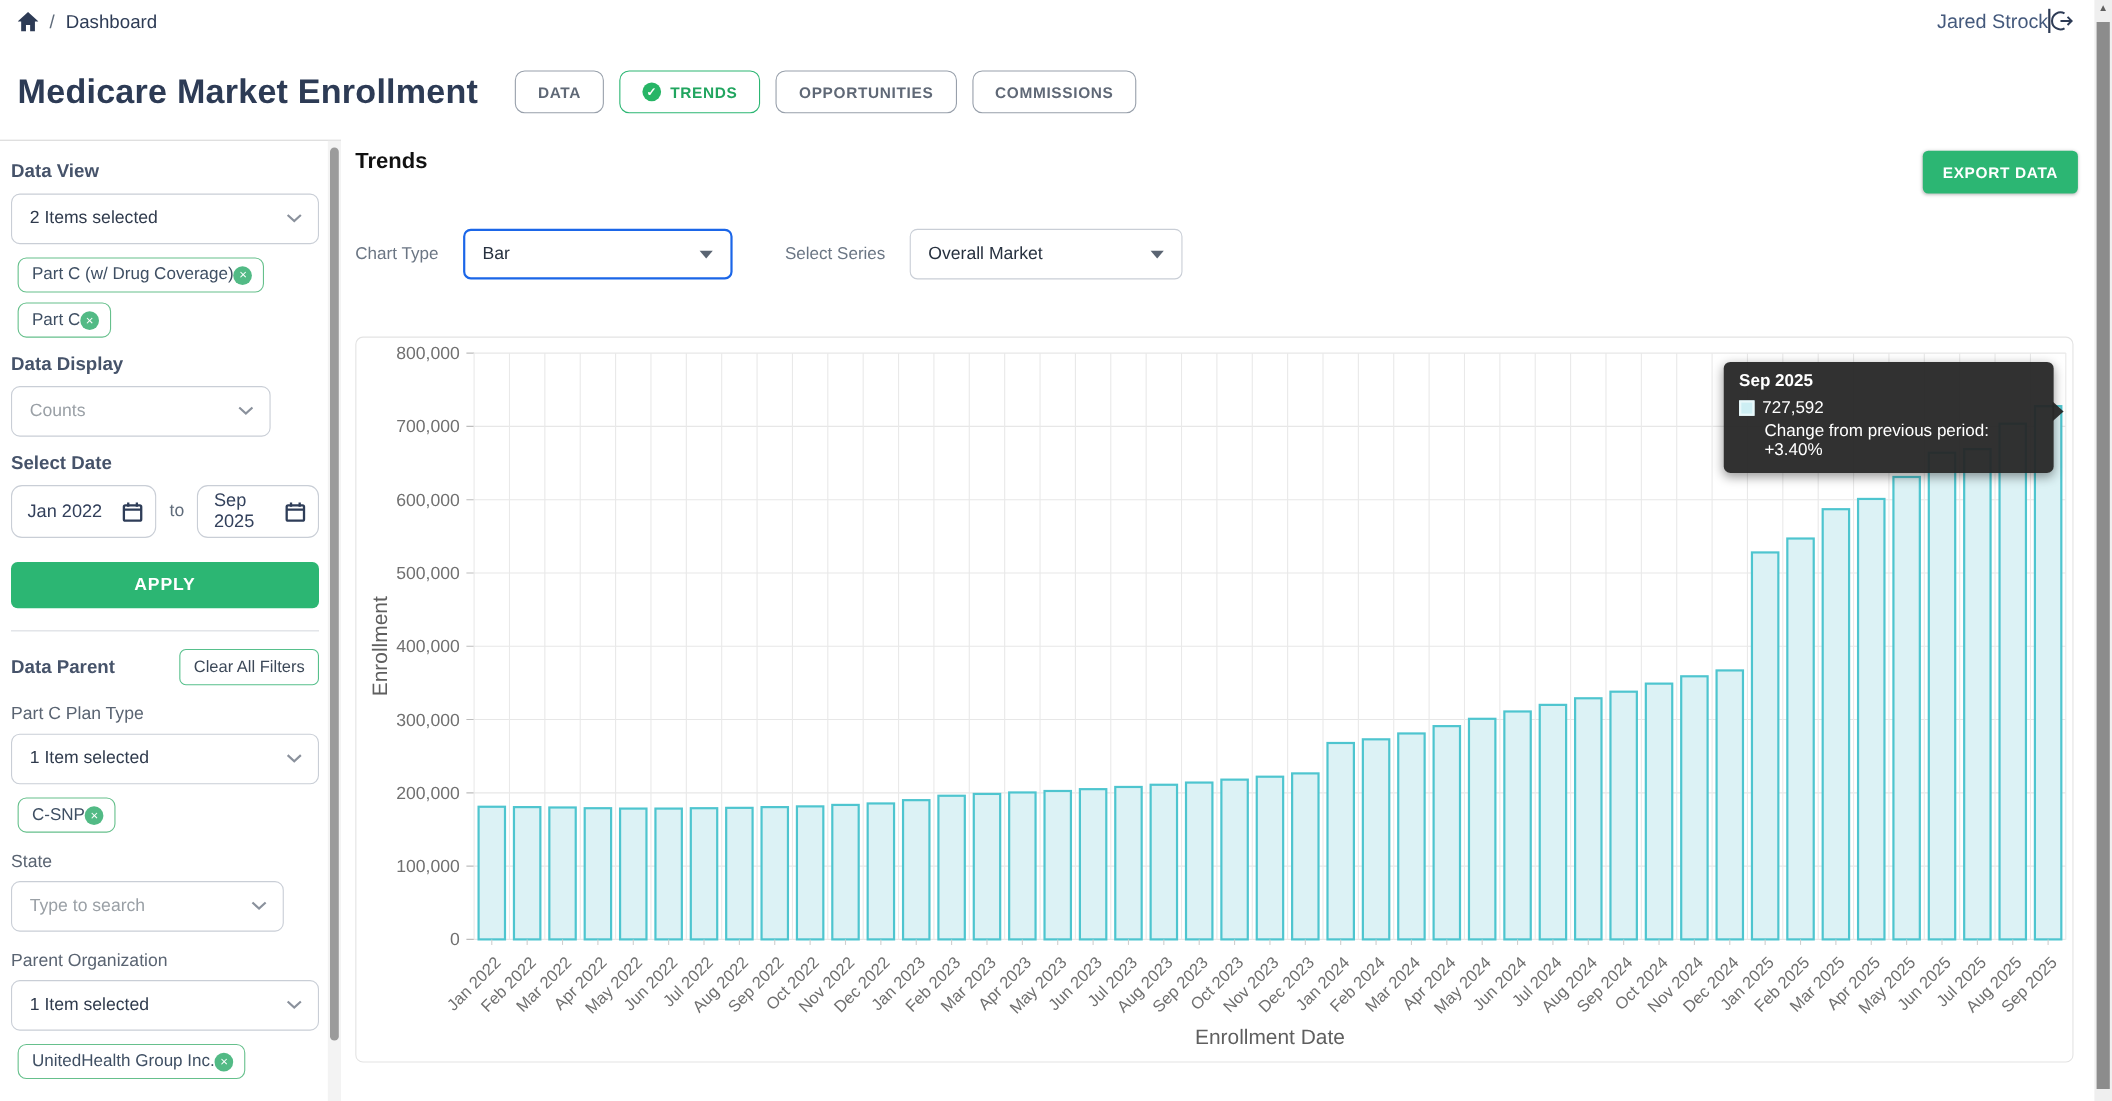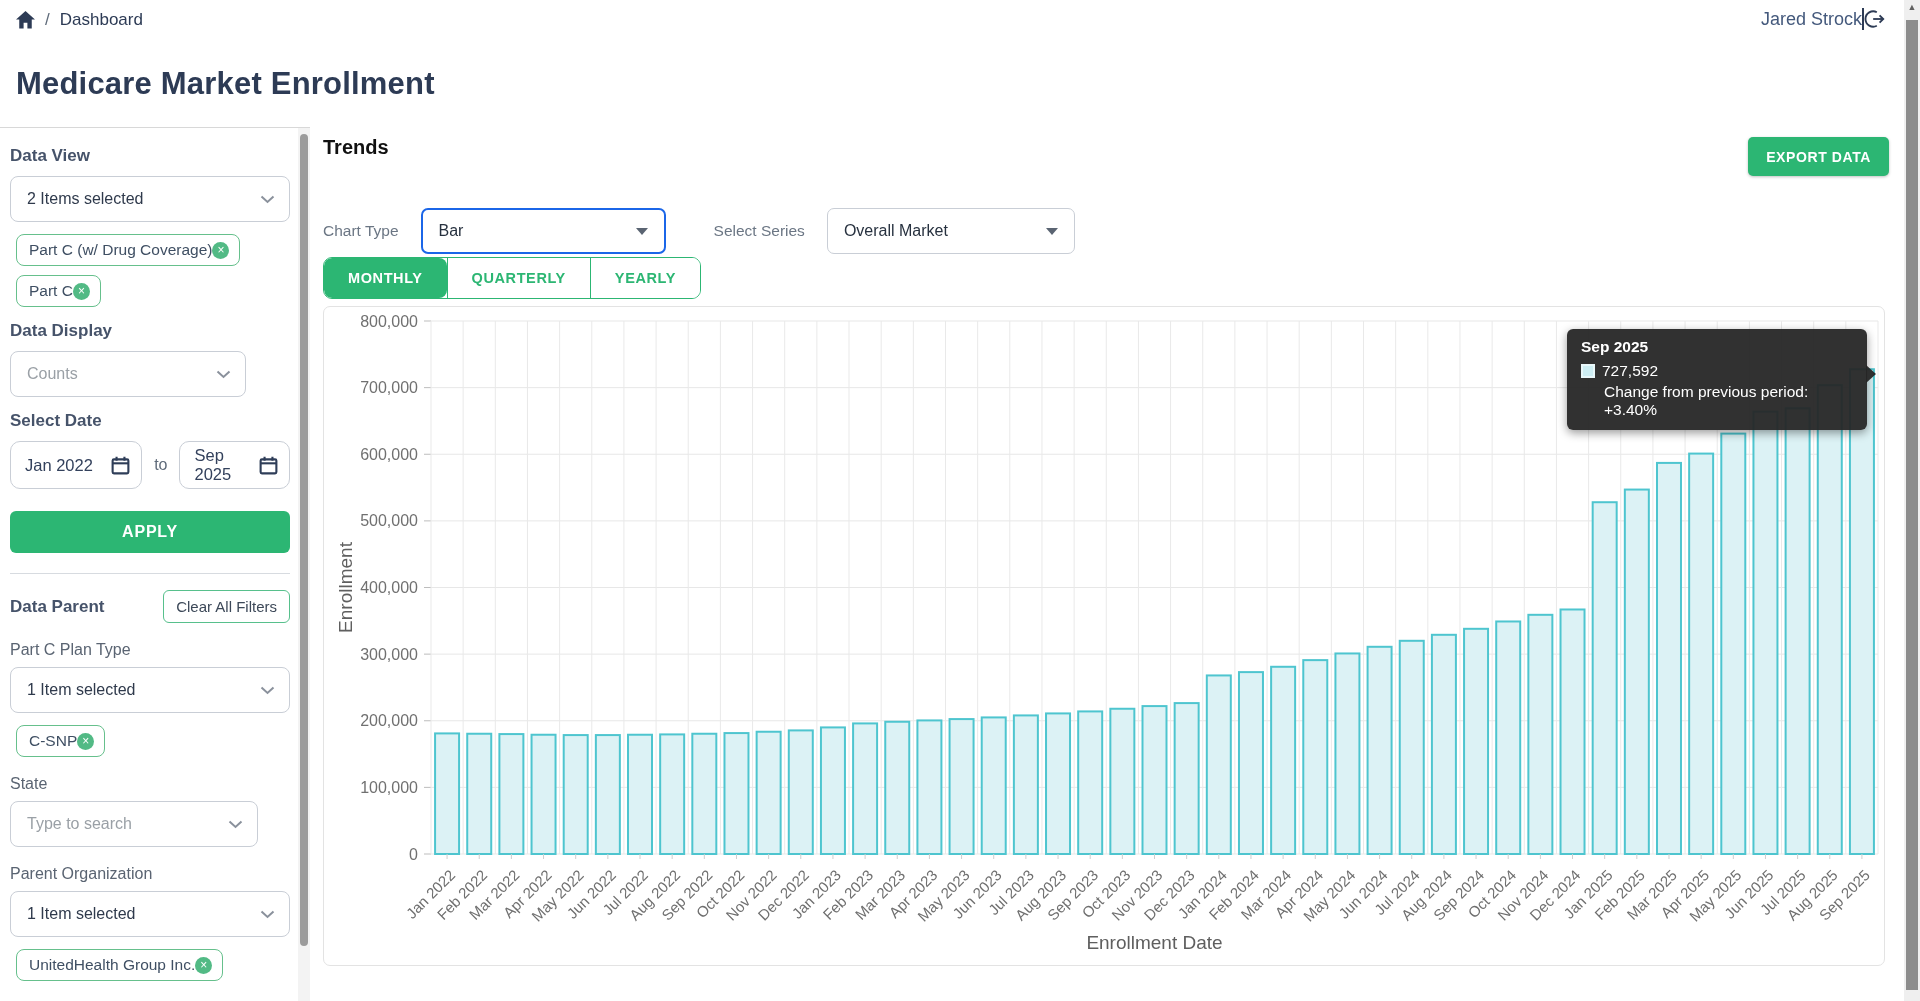--- a/index.html
+++ b/index.html
@@ -122,20 +122,35 @@
     <span style="display:inline-flex;">
       <svg width="22" height="22" viewBox="0 0 24 24" fill="none" stroke="#2d3b55" stroke-width="2">
         <path d="M14 4.6 A8.4 8.4 0 1 0 14 19.4"></path>
         <line x1="10" y1="12" x2="21" y2="12"></line>
         <polyline points="17,8 21,12 17,16"></polyline>
       </svg>
     </span>
   </div>
 
   <h1 class="page-title">Medicare Market Enrollment</h1>
+  <nav class="header-tabs">
+      <button class="nav-tab">
+        <span>DATA</span>
+      </button>
+      <button class="nav-tab active">
+        <span class="check-circle">✓</span>
+        <span>TRENDS</span>
+      </button>
+      <button class="nav-tab">
+        <span>OPPORTUNITIES</span>
+      </button>
+      <button class="nav-tab">
+        <span>COMMISSIONS</span>
+      </button>
+    </nav>
 
 
   <aside class="sidebar">
     <div class="side-heading first">Data View</div>
     <div class="select" style="width:280px;">
       <span class="value">2 Items selected</span>
       <span><svg width="15" height="9">
             <polyline points="1.5,1.5 7.5,7 13.5,1.5" stroke="#8a919c" stroke-width="2" fill="none"></polyline>
           </svg></span>
     </div>
@@ -250,25 +265,20 @@
         <span class="value">Bar</span>
         <span class="caret-down"></span>
       </div>
       <span class="ctl-label">Select Series</span>
       <div class="main-select" style="width:248px;">
         <span class="value">Overall Market</span>
         <span class="caret-down"></span>
       </div>
     </div>
 
-    <div class="period-toggle">
-        <button class="period-btn active">MONTHLY</button>
-        <button class="period-btn">QUARTERLY</button>
-        <button class="period-btn">YEARLY</button>
-      </div>
 
     <div class="chart-card">
       <svg id="chart-svg" width="1560" height="658">
           <line x1="107" y1="547" x2="1554" y2="547" stroke="#e7e7e7" stroke-width="1"></line>
           <line x1="100" y1="547" x2="107" y2="547" stroke="#bdbdbd" stroke-width="1"></line>
           <text x="94" y="552.5" text-anchor="end" font-size="16" fill="#707070">0</text>
           <line x1="107" y1="480.375" x2="1554" y2="480.375" stroke="#e7e7e7" stroke-width="1"></line>
           <line x1="100" y1="480.375" x2="107" y2="480.375" stroke="#bdbdbd" stroke-width="1"></line>
           <text x="94" y="485.875" text-anchor="end" font-size="16" fill="#707070">100,000</text>
           <line x1="107" y1="413.75" x2="1554" y2="413.75" stroke="#e7e7e7" stroke-width="1"></line>

